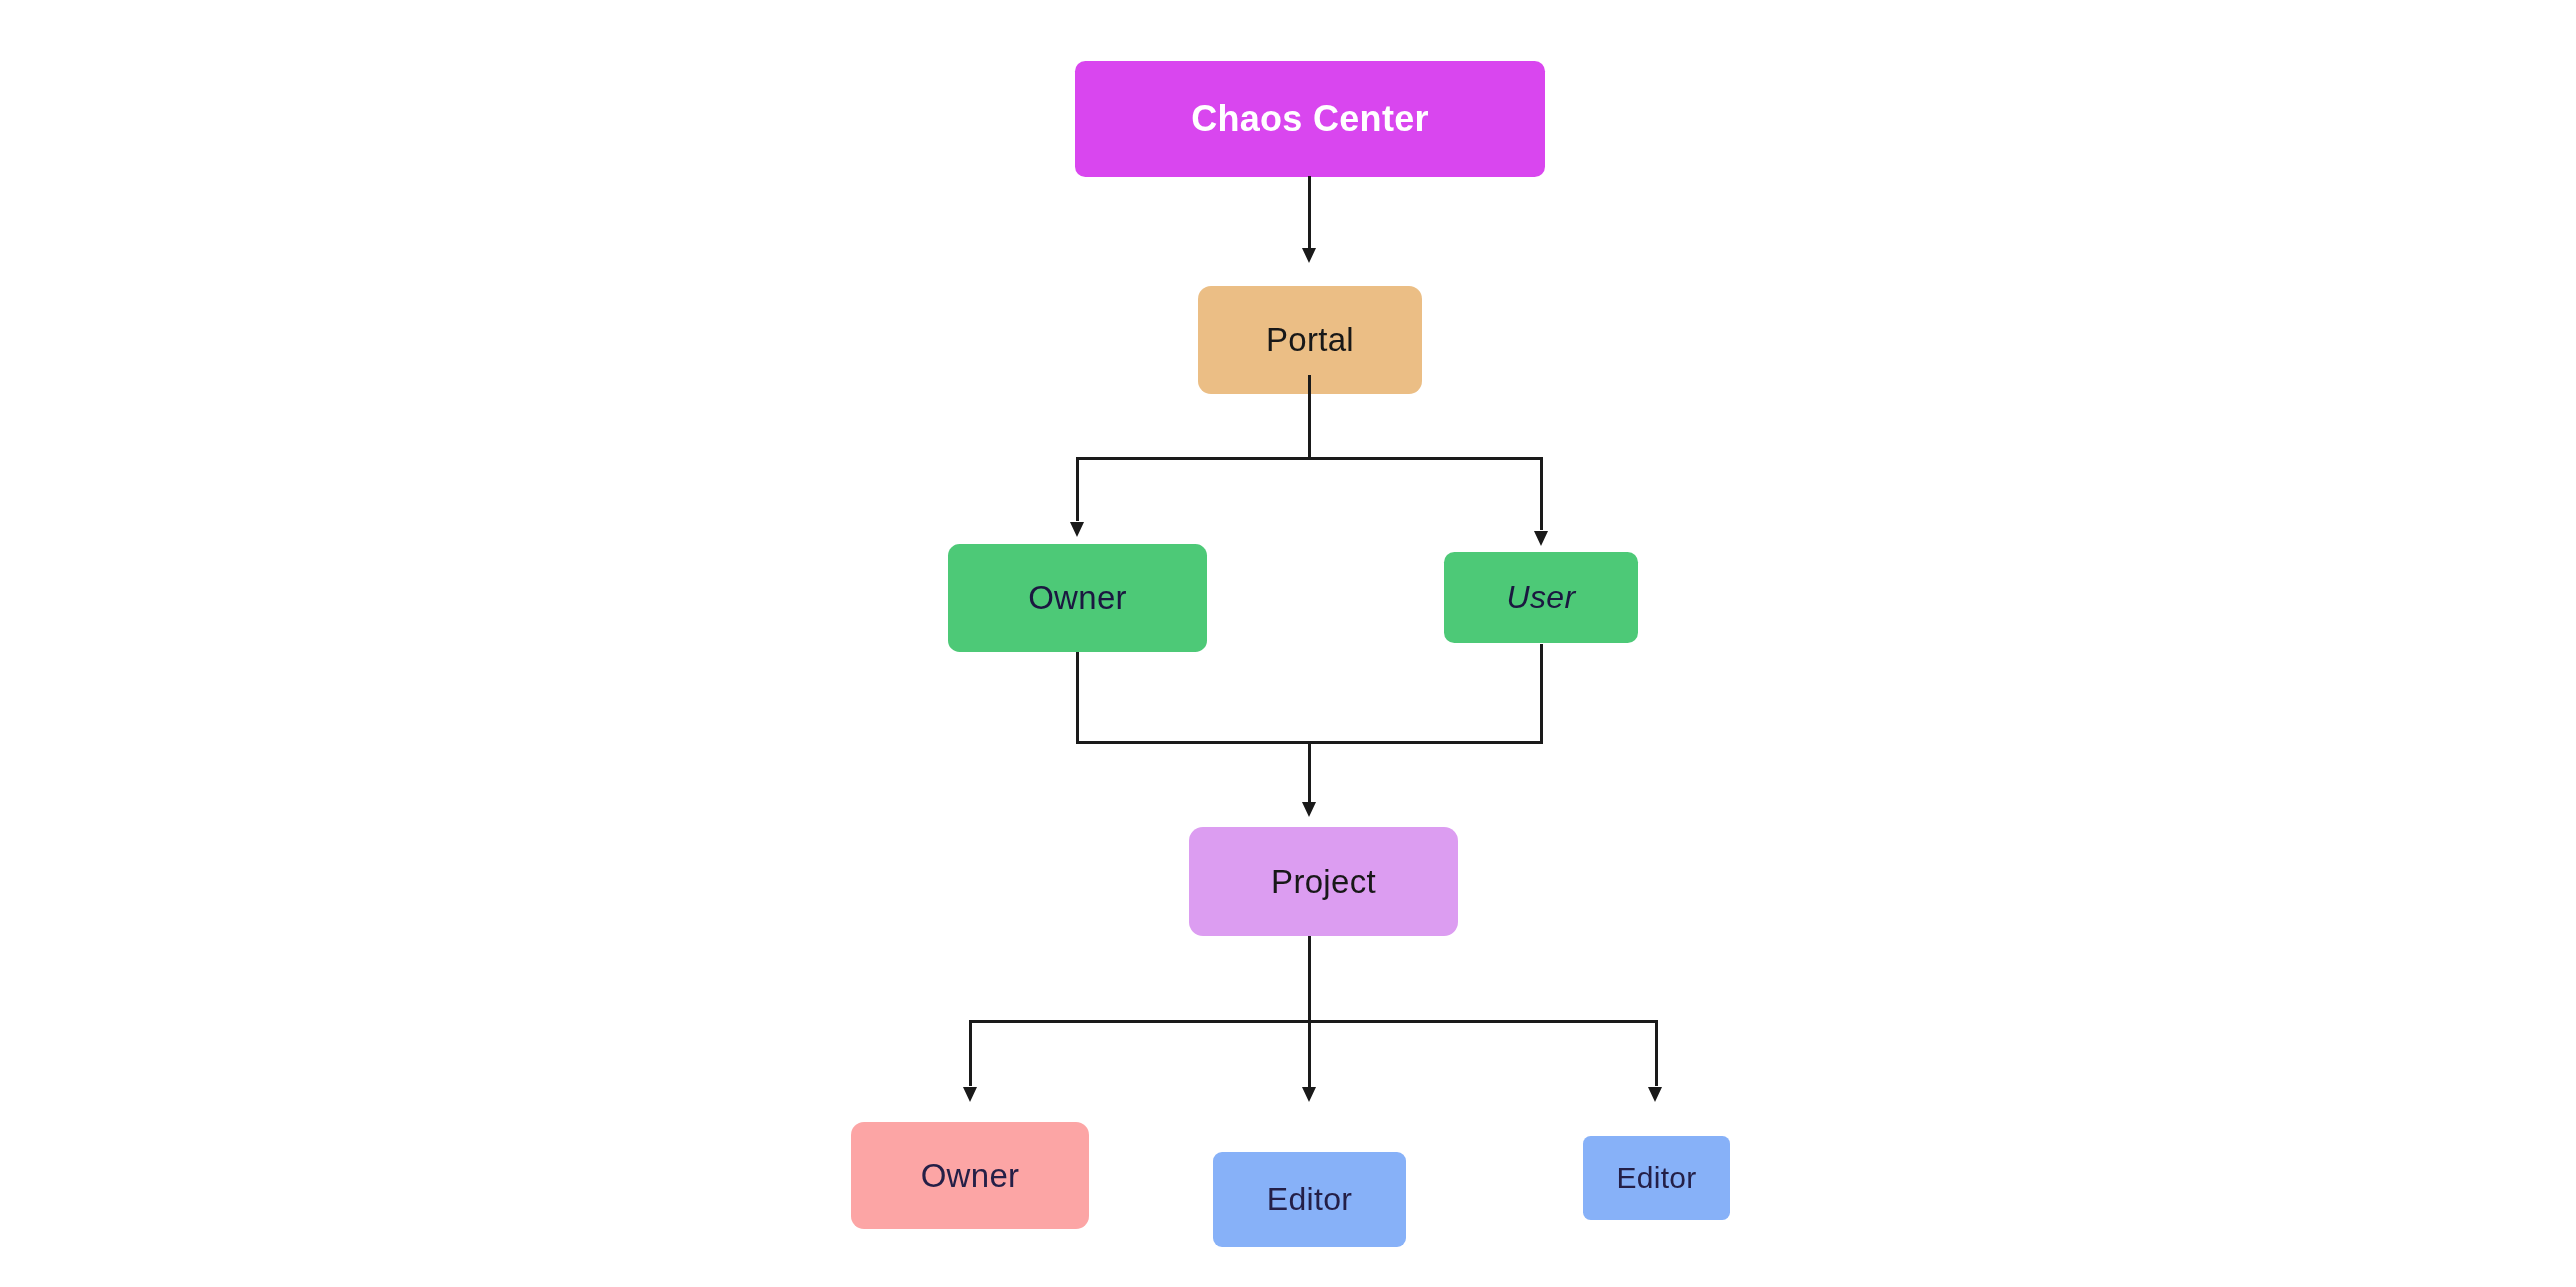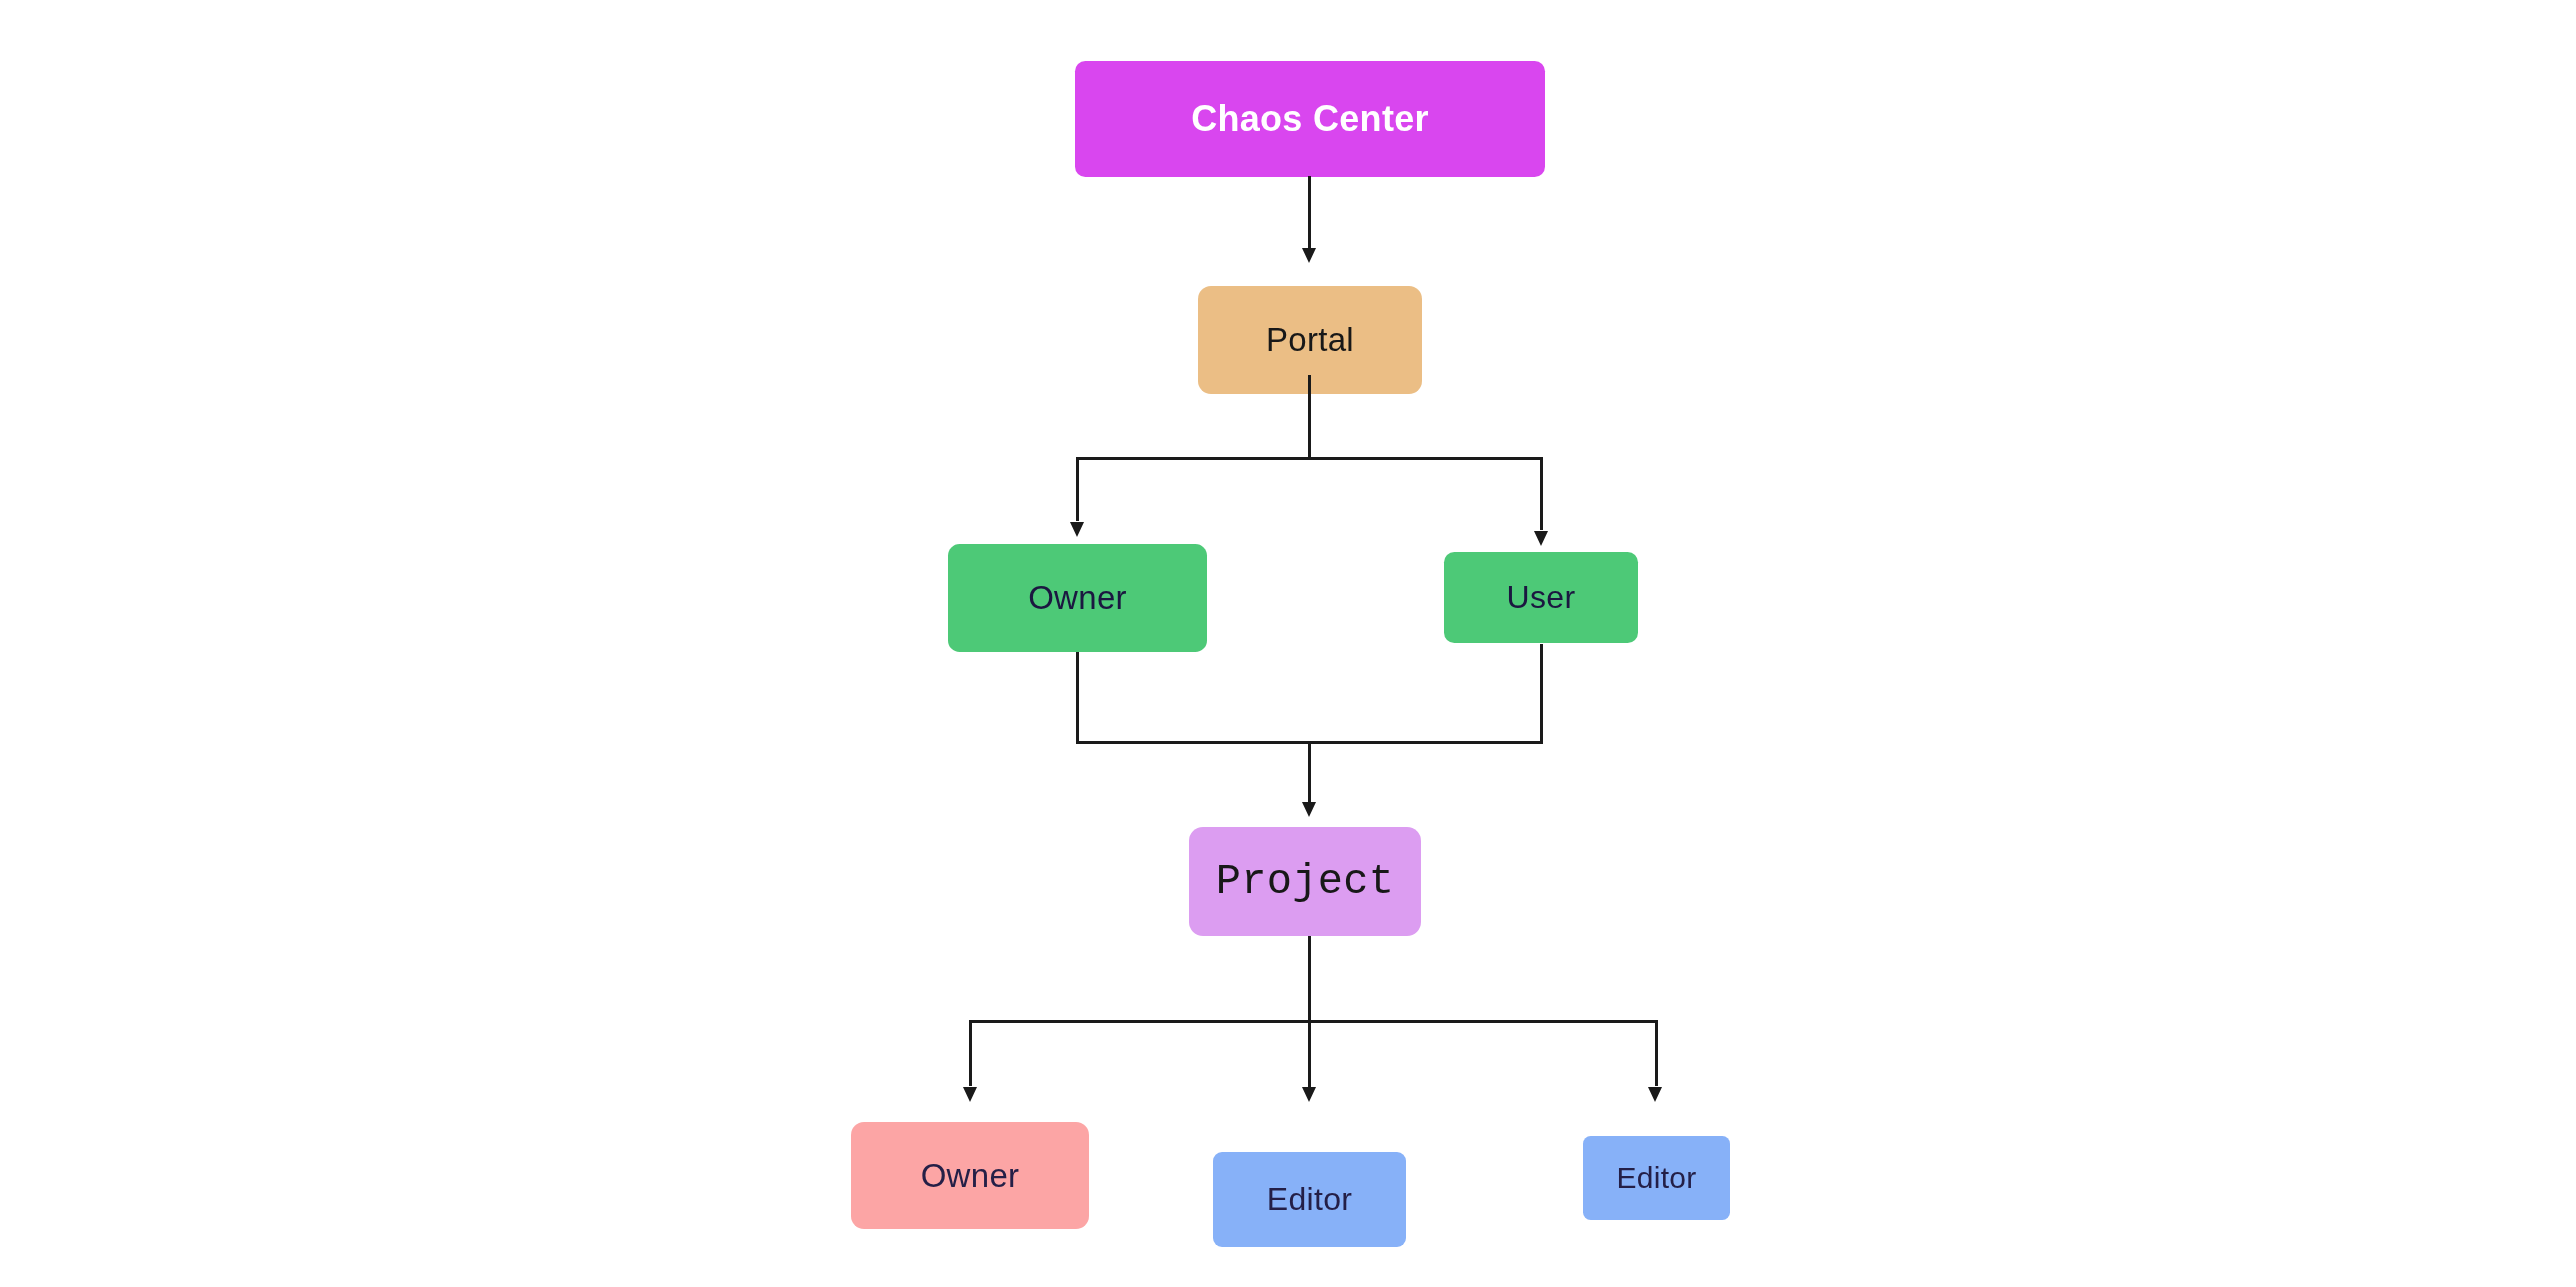--- a/index.html
+++ b/index.html
@@ -20,22 +20,22 @@
     display: flex;
     align-items: center;
     justify-content: center;
     font-weight: 500;
     letter-spacing: 0.3px;
     box-sizing: border-box;
   }
   .node-chaos   { left: 1075px; top:   61px; width: 470px; height: 116px; border-radius: 10.3px; font-size: 36px; font-weight: 700; }
   .node-portal  { left: 1198px; top:  267px; width: 224px; height: 108px; border-radius: 13px; font-size: 33px; margin-top: 19px; }
   .node-admin   { left: 948px; top:  544px; width: 259px; height: 108px; border-radius: 11.6px; font-size: 33px; }
-  .node-user    { left: 1444px; top:  552px; width: 194px; height: 91px; border-radius: 10.3px; font-size: 32px; }
-  .node-project { left: 1189px; top: 827px; width: 232px; height: 109px; border-radius: 14px; font-size: 42px; font-family: Liberation Mono, monospace; }
+  .node-user    { left: 1444px; top:  552px; width: 194px; height: 91px; border-radius: 10.3px; font-size: 32px; font-style: italic; }
+  .node-project { left: 1189px; top: 827px; width: 269px; height: 109px; border-radius: 14px; font-size: 33px; }
   .node-owner   { left: 851px; top: 1122px; width: 238px; height: 107px; border-radius: 13px; font-size: 33px; }
   .node-editor  { left: 1213px; top: 1152px; width: 193px; height: 95px; border-radius: 9px; font-size: 32px; }
   .node-viewer  { left: 1583px; top: 1136px; width: 147px; height: 84px; border-radius: 7.7px; font-size: 30px; }
 
   .edge {
     position: absolute;
     background: #1a1a1a;
   }
   .arrowhead {
     position: absolute;

